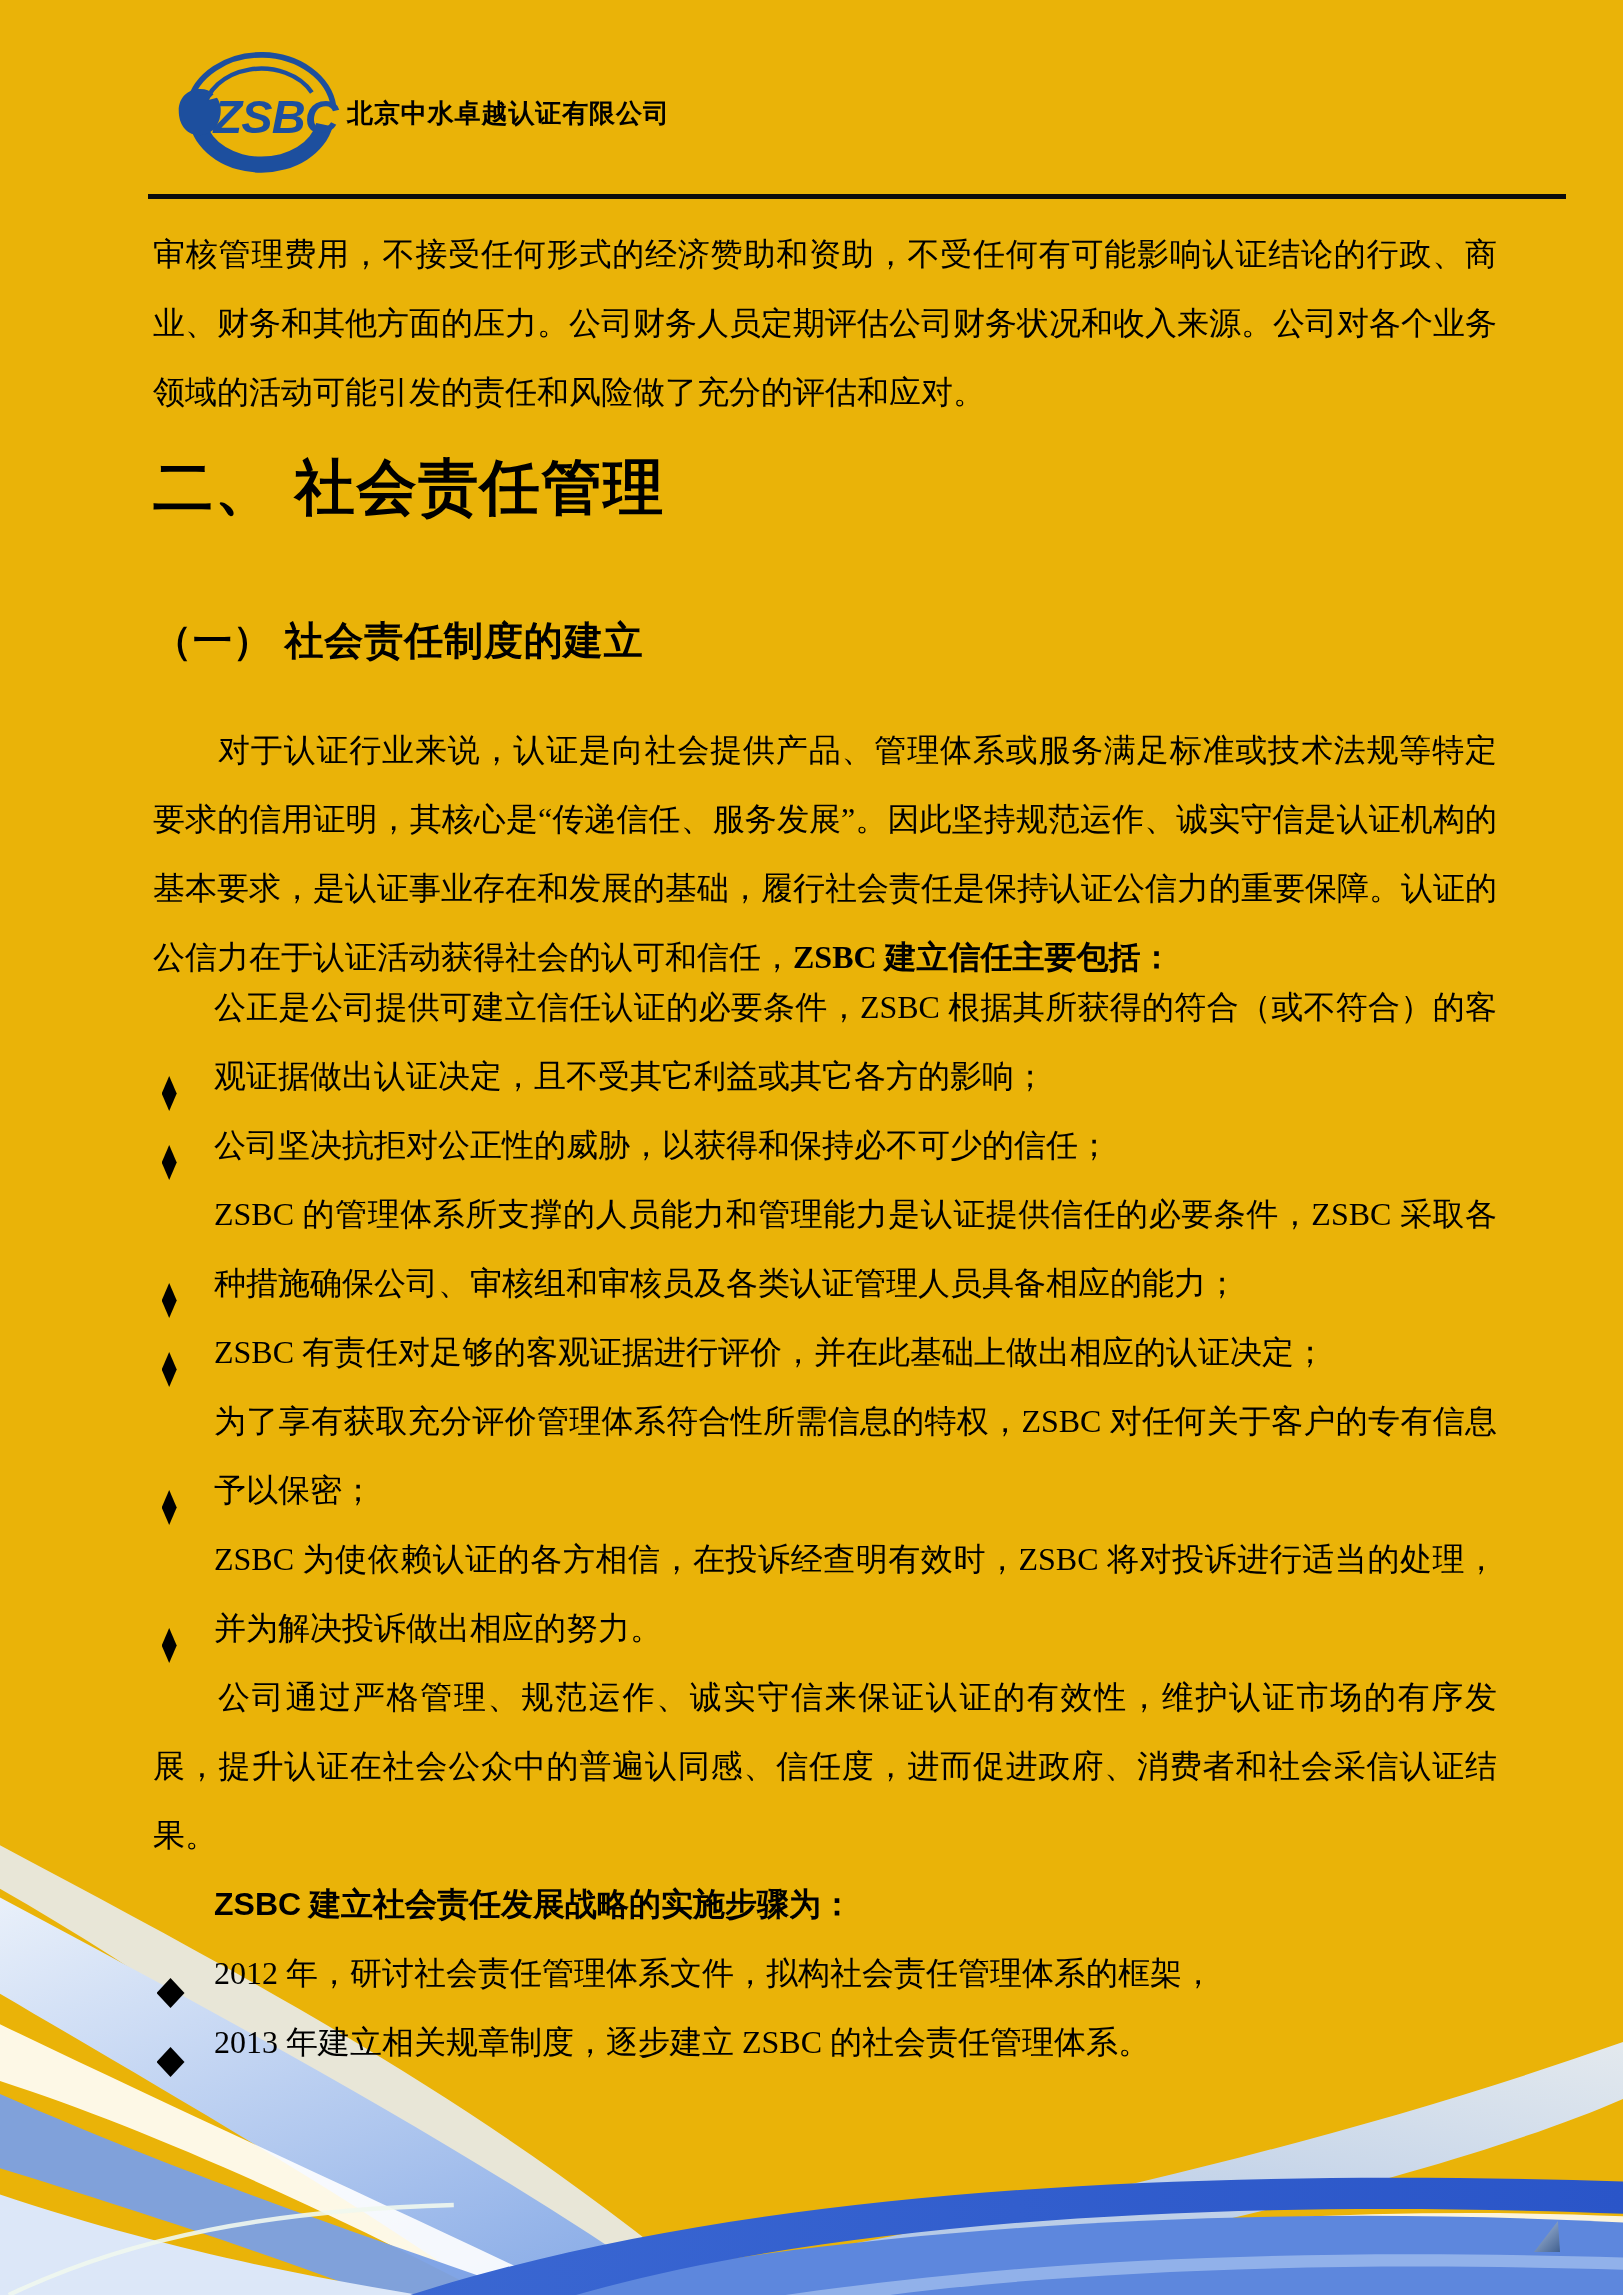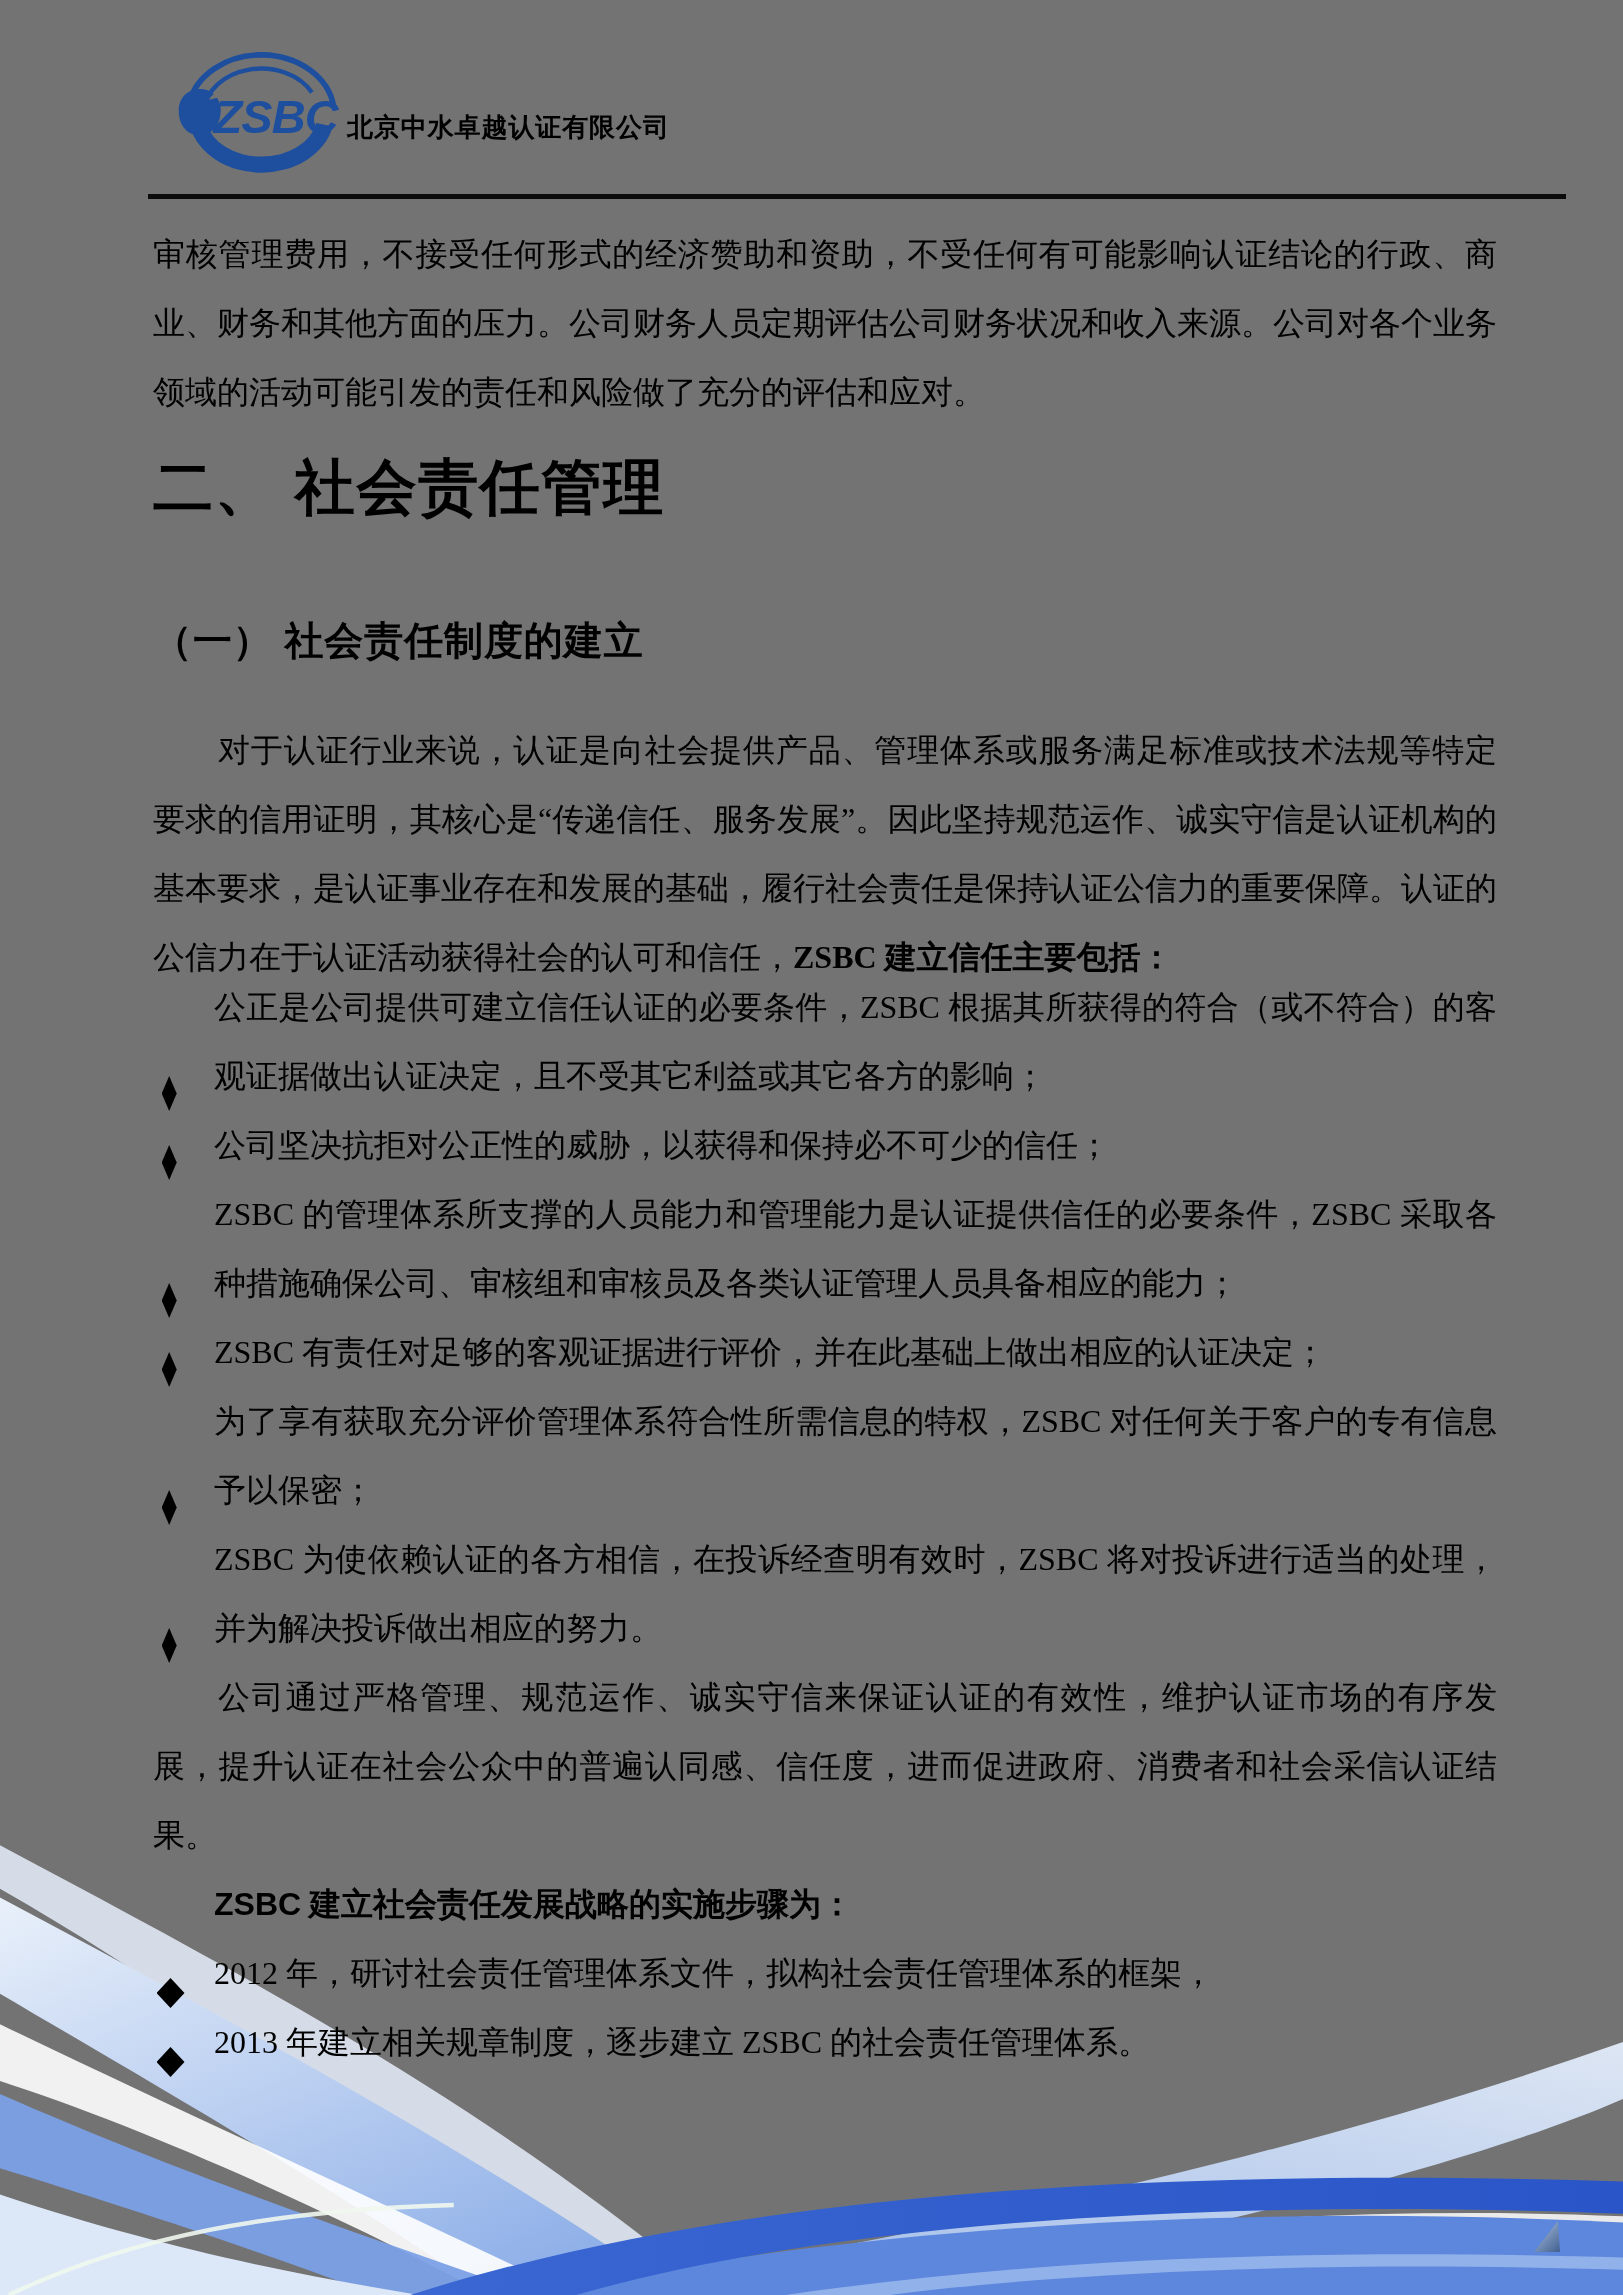--- a/index.html
+++ b/index.html
@@ -1,30 +1,30 @@
 <!DOCTYPE html>
 <html style="font-size:14px"><head>
 <meta charset="utf-8">
 <style>
   * { margin: 0; padding: 0; box-sizing: border-box; }
   html, body { background: #ffffff; }
   .page {
     position: relative;
     width: 1624px;
     height: 2295px;
-    background: #737373;
+    background: #eab308;
     overflow: hidden;
     font-family: "Liberation Serif", "DejaVu Serif", serif;
     color: #000000;
   }
   
   .header { position: absolute; top: 0; left: 0; width: 100%; height: 202px; z-index: 3; }
   .logo-svg { position: absolute; left: 177px; top: 42px; width: 174px; height: 147px; }
   .company-name {
-    position: absolute; left: 347px; top: 110px;
+    position: absolute; left: 347px; top: 96px;
     font-family: "Liberation Sans", "DejaVu Sans", sans-serif;
     font-size: 26px; font-weight: 700; letter-spacing: 0.9px; color: #000;
   }
   .header-rule {
     position: absolute; left: 148px; right: 58px; top: 194px;
     height: 5.2px; background: #0c0c0c;
   }
   
   .content {
     position: absolute; top: 220px; left: 0; width: 100%;

